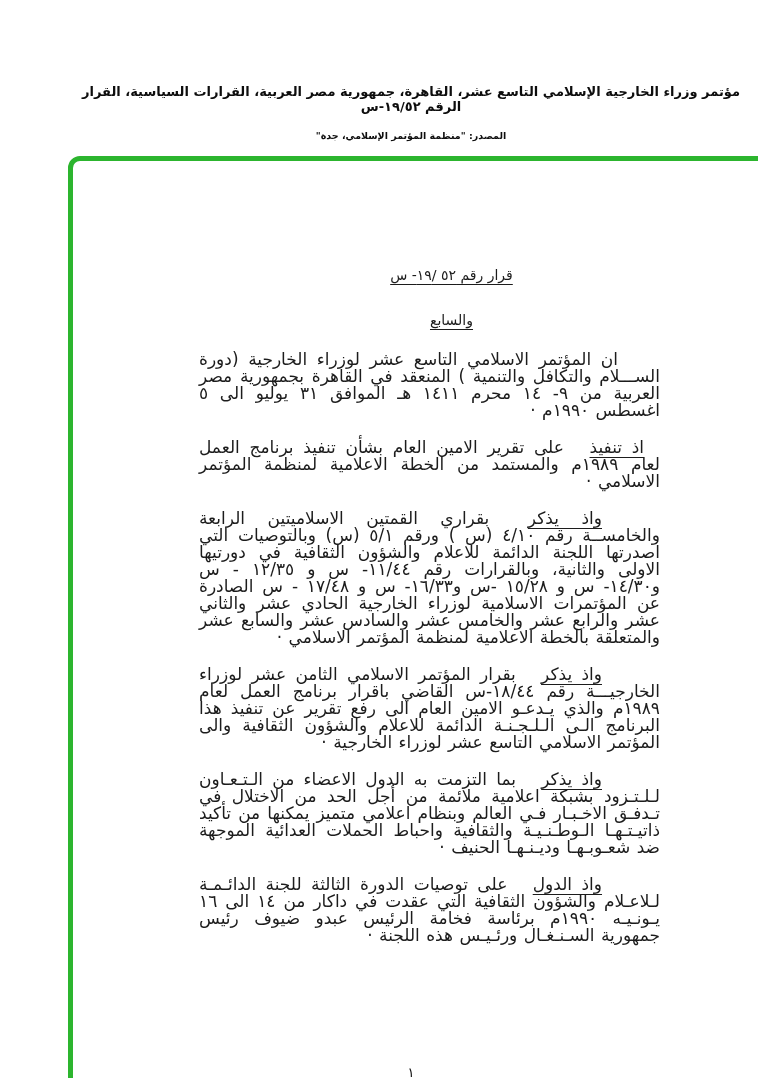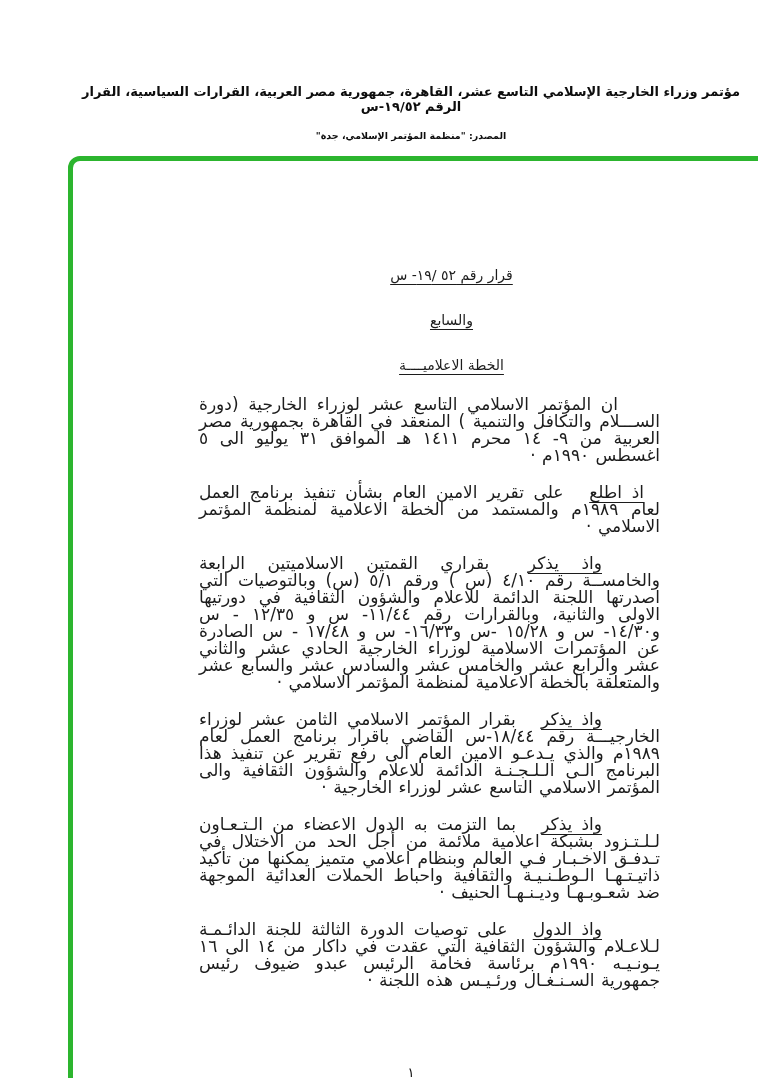--- a/index.html
+++ b/index.html
@@ -87,25 +87,24 @@
   <div class="doc-header">
     <div class="header-title">مؤتمر وزراء الخارجية الإسلامي التاسع عشر، القاهرة، جمهورية مصر العربية، القرارات السياسية، القرار الرقم ١٩/٥٢-س</div>
     <div class="header-source">المصدر:  "منظمة المؤتمر الإسلامي، جدة"</div>
   </div>
 
   <div class="doc-frame">
     <div class="doc-content">
       <div class="doc-title" id="title-block">
           <div class="doc-title-line">قرار رقم ٥٢ /١٩- س</div>
           <div class="doc-title-line">والسابع</div>
-          <div class="doc-title-line">الخطة الاعلاميــــة</div>
         </div>
       <div id="paragraphs">
           <p class="para indent">ان المؤتمر الاسلامي التاسع عشر لوزراء الخارجية (دورة الســـلام والتكافل والتنمية ) المنعقد في القاهرة بجمهورية مصر العربية من ٩- ١٤ محرم ١٤١١ هـ الموافق ٣١ يوليو الى ٥ اغسطس ١٩٩٠م ·</p>
-          <p class="para"><span class="lead">اذ اطلع</span> على تقرير الامين العام بشأن تنفيذ برنامج العمل لعام ١٩٨٩م والمستمد من الخطة الاعلامية لمنظمة المؤتمر الاسلامي ·</p>
+          <p class="para"><span class="lead">اذ تنفيذ</span> على تقرير الامين العام بشأن تنفيذ برنامج العمل لعام ١٩٨٩م والمستمد من الخطة الاعلامية لمنظمة المؤتمر الاسلامي ·</p>
           <p class="para indent"><span class="lead">واذ يذكر</span> بقراري القمتين الاسلاميتين الرابعة والخامســة رقم ٤/١٠ (س ) ورقم ٥/١ (س) وبالتوصيات التي اصدرتها اللجنة الدائمة للاعلام والشؤون الثقافية في دورتيها الاولى والثانية، وبالقرارات رقم ١١/٤٤- س و ١٢/٣٥ - س و١٤/٣٠- س و ١٥/٢٨ -س و١٦/٣٣- س و ١٧/٤٨ - س الصادرة عن المؤتمرات الاسلامية لوزراء الخارجية الحادي عشر والثاني عشر والرابع عشر والخامس عشر والسادس عشر والسابع عشر والمتعلقة بالخطة الاعلامية لمنظمة المؤتمر الاسلامي ·</p>
           <p class="para indent"><span class="lead">واذ يذكر</span> بقرار المؤتمر الاسلامي الثامن عشر لوزراء الخارجيـــة رقم ١٨/٤٤-س القاضي باقرار برنامج العمل لعام ١٩٨٩م والذي يـدعـو الامين العام الى رفع تقرير عن تنفيذ هذا البرنامج الـى الـلـجـنـة الدائمة للاعلام والشؤون الثقافية والى المؤتمر الاسلامي التاسع عشر لوزراء الخارجية ·</p>
           <p class="para indent"><span class="lead">واذ يذكر</span> بما التزمت به الدول الاعضاء من الـتـعـاون لـلـتـزود بشبكة اعلامية ملائمة من أجل الحد من الاختلال في تـدفـق الاخـبـار فـي العالم وبنظام اعلامي متميز يمكنها من تأكيد ذاتيـتـهـا الـوطـنـيـة والثقافية واحباط الحملات العدائية الموجهة ضد شعـوبـهـا وديـنـهـا الحنيف ·</p>
           <p class="para indent"><span class="lead">واذ الدول</span> على توصيات الدورة الثالثة للجنة الدائـمـة لـلاعـلام والشؤون الثقافية التي عقدت في داكار من ١٤ الى ١٦ يـونـيـه ١٩٩٠م برئاسة فخامة الرئيس عبدو ضيوف رئيس جمهورية السـنـغـال ورئـيـس هذه اللجنة ·</p>
         </div>
     </div>
   </div>
 
   <div class="page-number">١</div>
 

